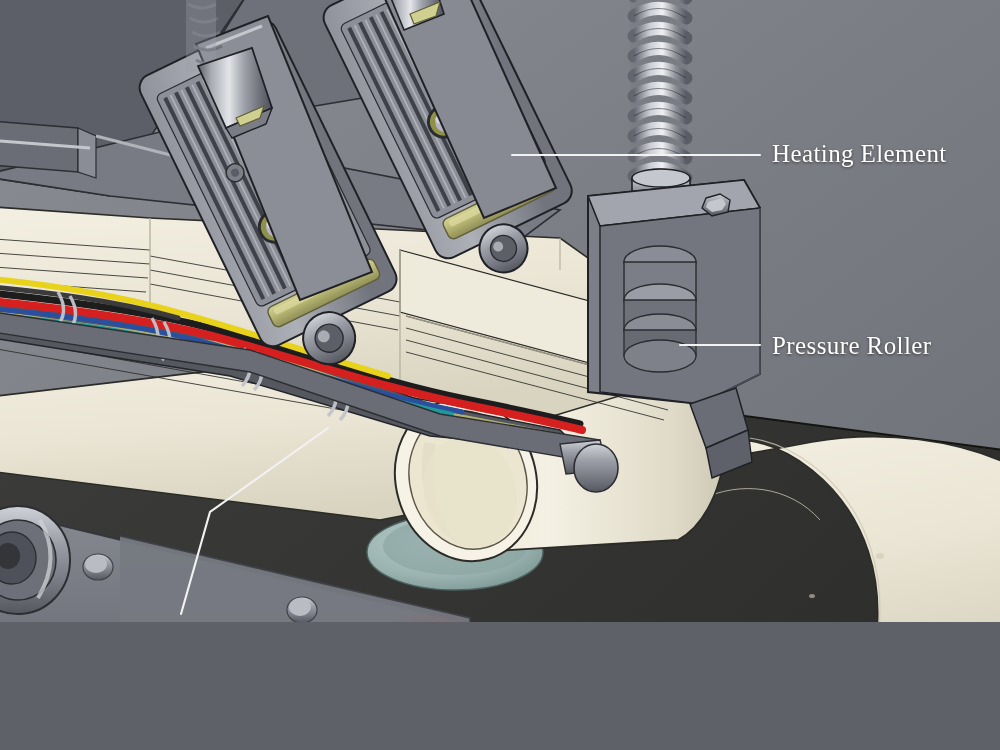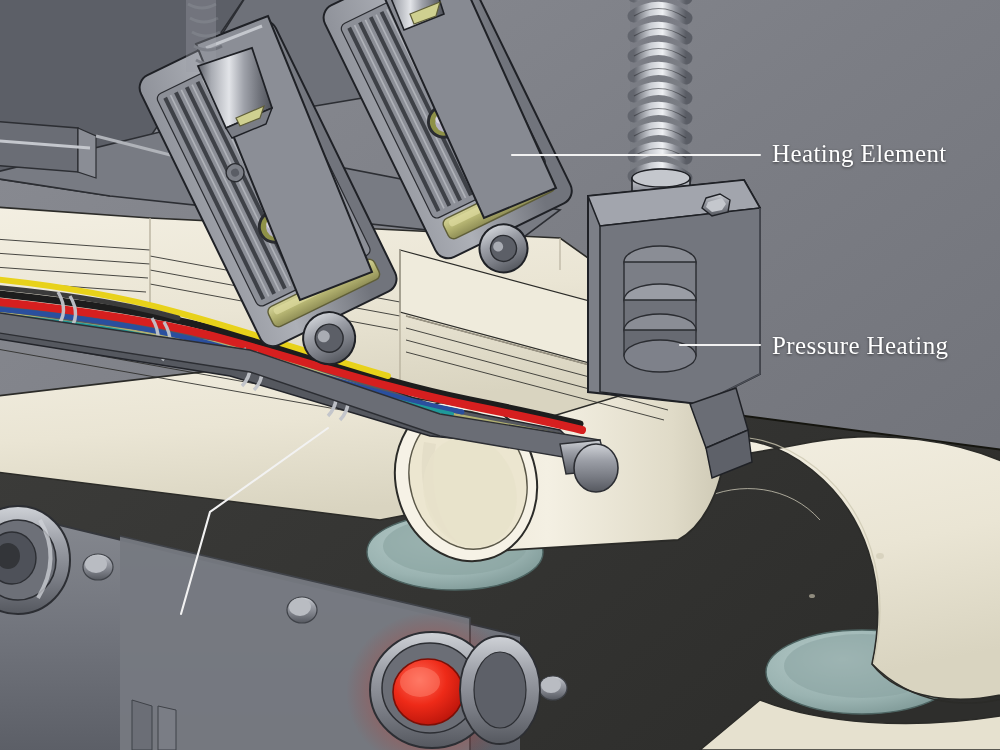--- a/index.html
+++ b/index.html
@@ -1,18 +1,18 @@
 <!DOCTYPE html>
 <html><head>
 <meta charset="utf-8">
 <title>Paper Laminating Machine — Annotated Technical Illustration</title>
 <style>
   html,body{margin:0;padding:0;background:#5f6168;}
   #stage{
-    position:relative;width:1000px;height:750px;overflow:hidden;
+    position:relative;width:1000px;height:622px;overflow:hidden;
     font-family:"Liberation Serif", serif;
     background:linear-gradient(135deg,#8a8c93 0%,#7e8087 30%,#75777e 62%,#6e7077 100%);
   }
   #stage svg{position:absolute;inset:0;width:1000px;height:750px;display:block;}
   .callout{
     position:absolute;color:#ffffff;font-family:"Liberation Serif", serif;
     font-size:25px;letter-spacing:.4px;white-space:nowrap;
     text-shadow:0 1px 3px rgba(0,0,0,.55);
   }
 </style>
@@ -399,16 +399,16 @@
       <g stroke="#f2f2f2" stroke-width="2.1" fill="none" stroke-linecap="round">
         <path d="M512,155 L760,155"></path>
         <path d="M680,345 L760,345"></path>
         <path d="M328,428 L210,512 L181,614"></path>
       </g>
     </g>
   </svg>
 
   <div class="callout" style="left:772px;top:140px;">Heating Element</div>
 
-  <div class="callout" style="left:772px;top:332px;">Pressure Heating</div>
+  <div class="callout" style="left:772px;top:332px;">Pressure Roller</div>
 
 
 </div>
 
 </body></html>

